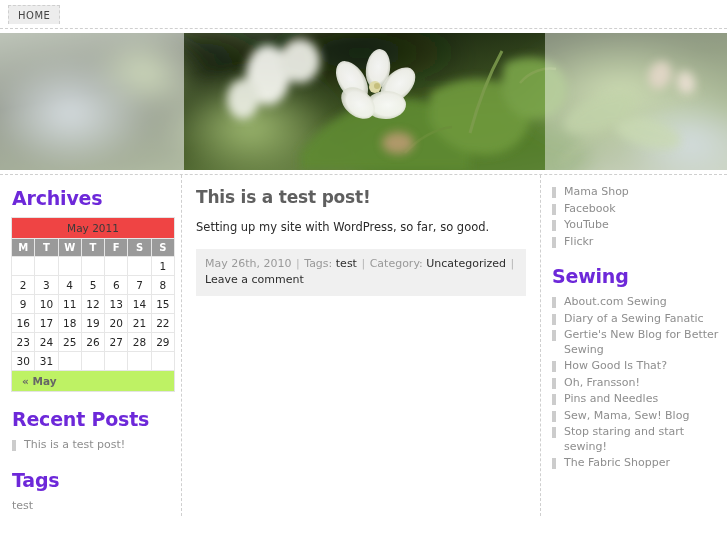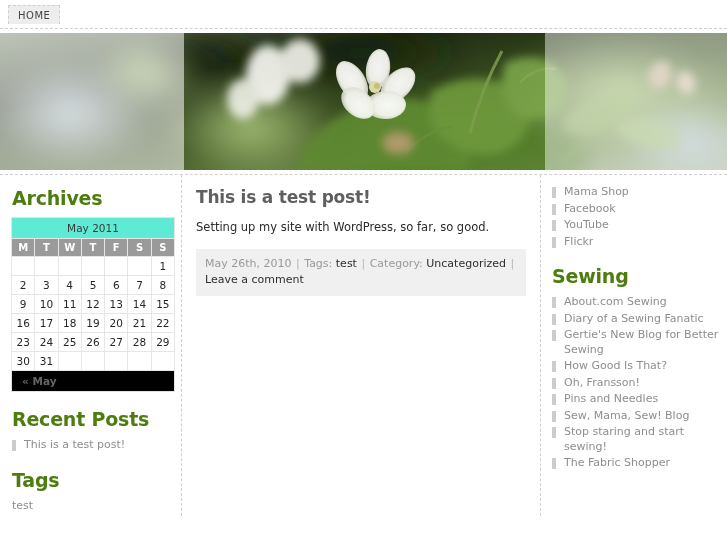--- a/index.html
+++ b/index.html
@@ -127,37 +127,37 @@
   .col-right {
     width: 187px;
     box-sizing: border-box;
     border-left: 1px dashed #cfcfcf;
     padding: 10px 8px 0 9px;
   }
 
   h2.widget-title {
     font-size: 19px;
     font-weight: bold;
-    color: #4d7c0f;
+    color: #6d28d9;
     margin: 2px 0 8px 2px;
     letter-spacing: -0.2px;
     line-height: 22px;
   }
   h2.widget-title.sec { margin-top: 16px; }
 
   
   table.calendar {
     border-collapse: collapse;
     width: 164px;
     font-size: 10.5px;
     color: #333;
     margin-left: 1px;
   }
   table.calendar caption {
-    background: #5eead4;
+    background: #ef4444;
     font-size: 10.5px;
     padding: 4px 0 4px 0;
     color: #3a3a3a;
     border: 1px solid #e3e3e3;
     border-bottom: none;
     text-align: center;
   }
   table.calendar th {
     background: #9a9a9a;
     color: #ffffff;
@@ -169,21 +169,21 @@
   }
   table.calendar td {
     text-align: center;
     padding: 3px 0;
     border: 1px solid #e6e6e6;
     background: #fff;
     font-size: 10.5px;
     color: #262626;
   }
   table.calendar tfoot td {
-    background: #000000;
+    background: #bef264;
     border: 1px solid #e3e3e3;
     text-align: left;
     padding: 4px 0 4px 10px;
     font-weight: bold;
     color: #666;
     font-size: 10.5px;
   }
 
   
   ul.linklist {

